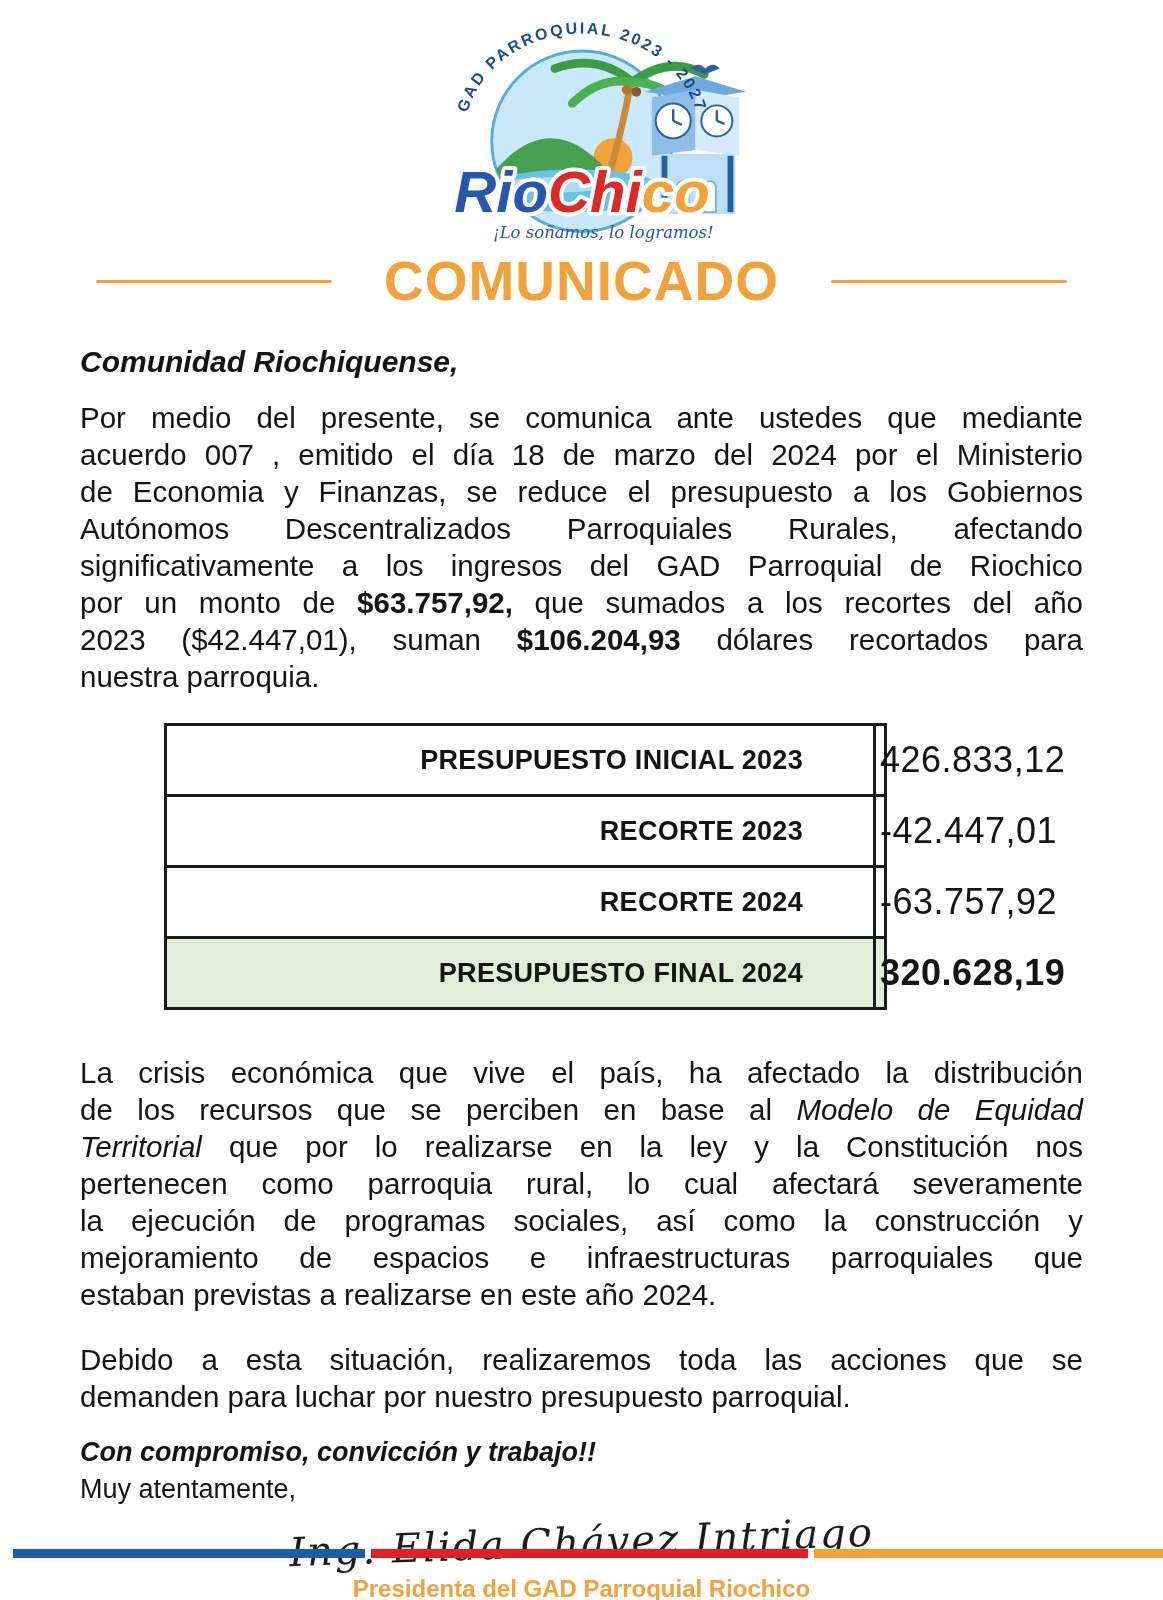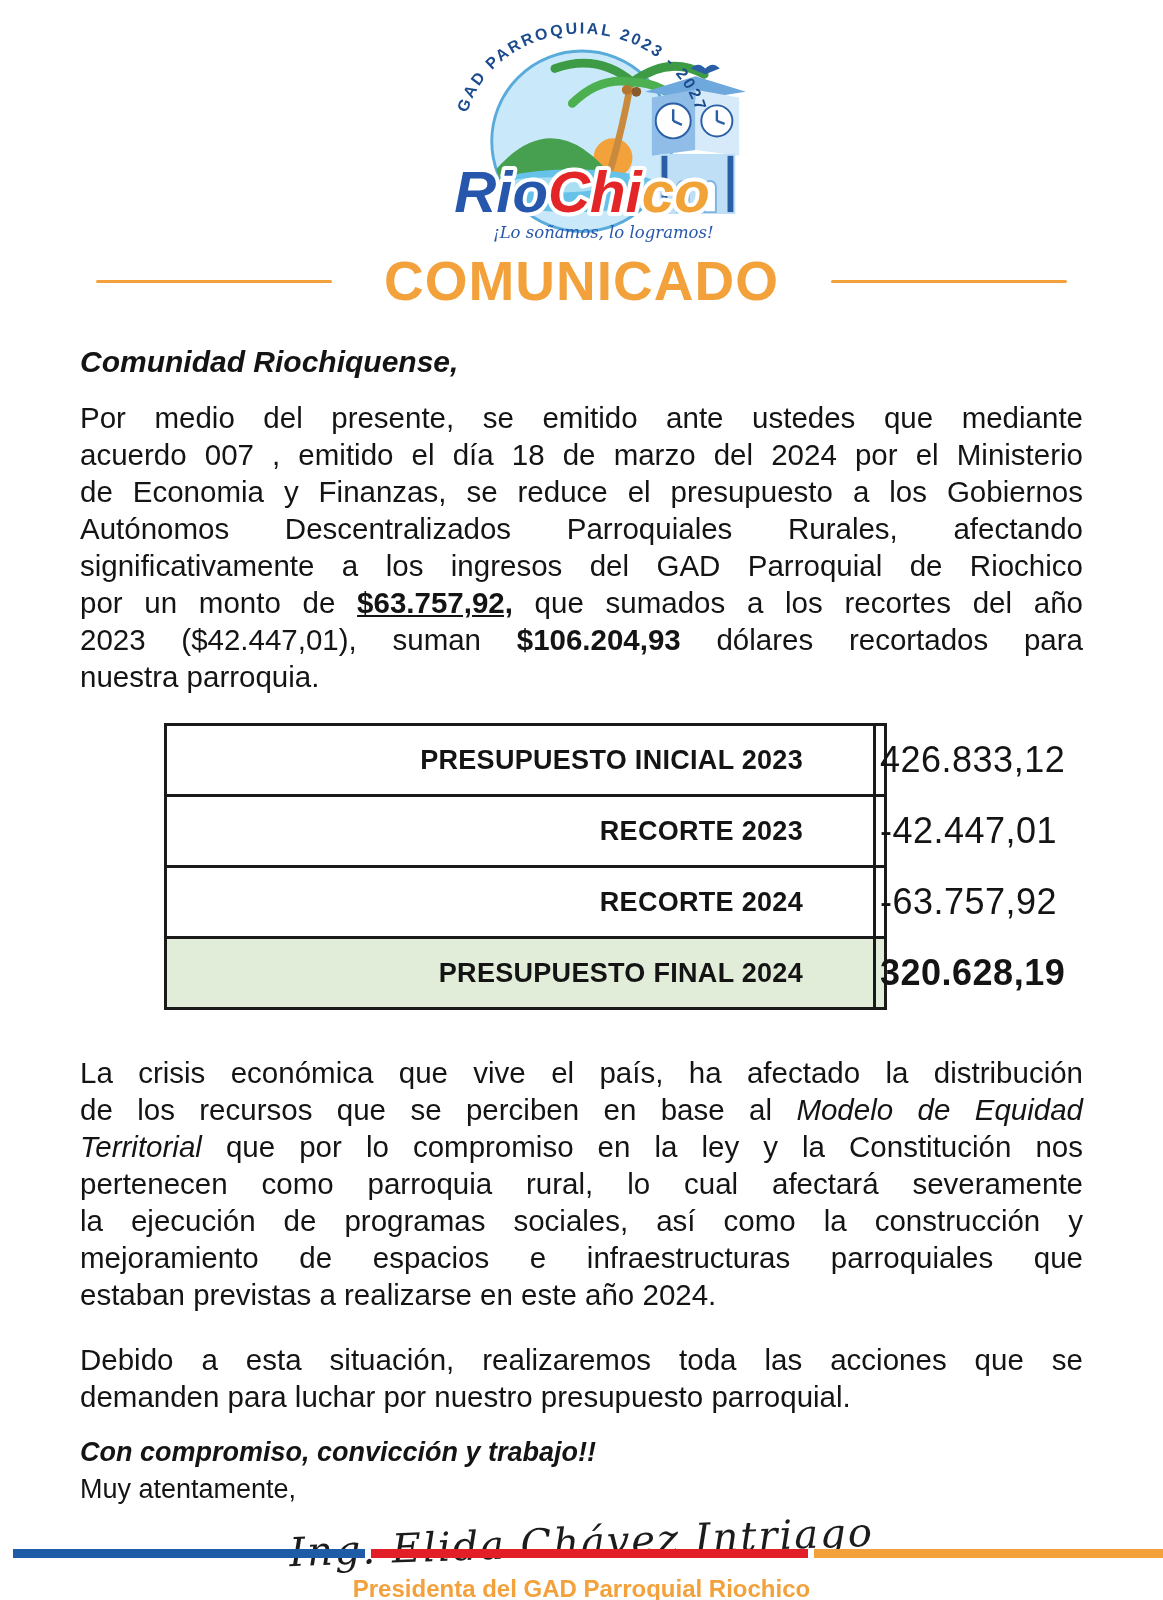--- a/index.html
+++ b/index.html
@@ -116,26 +116,26 @@
     <div class="title-line"></div>
     <div class="title-text">COMUNICADO</div>
     <div class="title-line"></div>
   </div>
 
   <div class="content">
 
     <div class="salutation">Comunidad Riochiquense,</div>
 
     <div class="para para-intro">
-        <div class="pline"><span>Por medio del presente, se emitido ante ustedes que mediante</span></div>
+        <div class="pline"><span>Por medio del presente, se comunica ante ustedes que mediante</span></div>
         <div class="pline"><span>acuerdo 007 , emitido el día 18 de marzo del 2024 por el Ministerio</span></div>
         <div class="pline"><span>de Economia y Finanzas, se reduce el presupuesto a los Gobiernos</span></div>
         <div class="pline"><span>Autónomos Descentralizados Parroquiales Rurales, afectando</span></div>
         <div class="pline"><span>significativamente a los ingresos del GAD Parroquial de Riochico</span></div>
-        <div class="pline"><span>por un monto de </span><span style="font-weight: 800; text-decoration: underline;">$63.757,92,</span><span> que sumados a los recortes del año</span></div>
+        <div class="pline"><span>por un monto de </span><span style="font-weight: 800;">$63.757,92,</span><span> que sumados a los recortes del año</span></div>
         <div class="pline"><span>2023 ($42.447,01), suman </span><span style="font-weight: 800;">$106.204,93</span><span> dólares recortados para</span></div>
         <div class="pline last"><span>nuestra parroquia.</span></div>
       </div>
 
     <table class="budget-table">
       <tbody>
           <tr>
             <td class="t-label">PRESUPUESTO INICIAL 2023</td>
             <td class="t-value">426.833,12</td>
           </tr>
@@ -150,21 +150,21 @@
           <tr style="background: rgb(225, 237, 217);">
             <td class="t-label b">PRESUPUESTO FINAL 2024</td>
             <td class="t-value b">320.628,19</td>
           </tr>
         </tbody>
     </table>
 
     <div class="para para-crisis">
         <div class="pline"><span>La crisis económica que vive el país, ha afectado la distribución</span></div>
         <div class="pline"><span>de los recursos que se perciben en base al </span><span style="font-style: italic;">Modelo de Equidad</span></div>
-        <div class="pline"><span style="font-style: italic;">Territorial</span><span> que por lo compromiso en la ley y la Constitución nos</span></div>
+        <div class="pline"><span style="font-style: italic;">Territorial</span><span> que por lo realizarse en la ley y la Constitución nos</span></div>
         <div class="pline"><span>pertenecen como parroquia rural, lo cual afectará severamente</span></div>
         <div class="pline"><span>la ejecución de programas sociales, así como la construcción y</span></div>
         <div class="pline"><span>mejoramiento de espacios e infraestructuras parroquiales que</span></div>
         <div class="pline last"><span>estaban previstas a realizarse en este año 2024.</span></div>
       </div>
 
     <div class="para para-debido">
         <div class="pline"><span>Debido a esta situación, realizaremos toda las acciones que se</span></div>
         <div class="pline last"><span>demanden para luchar por nuestro presupuesto parroquial.</span></div>
       </div>

